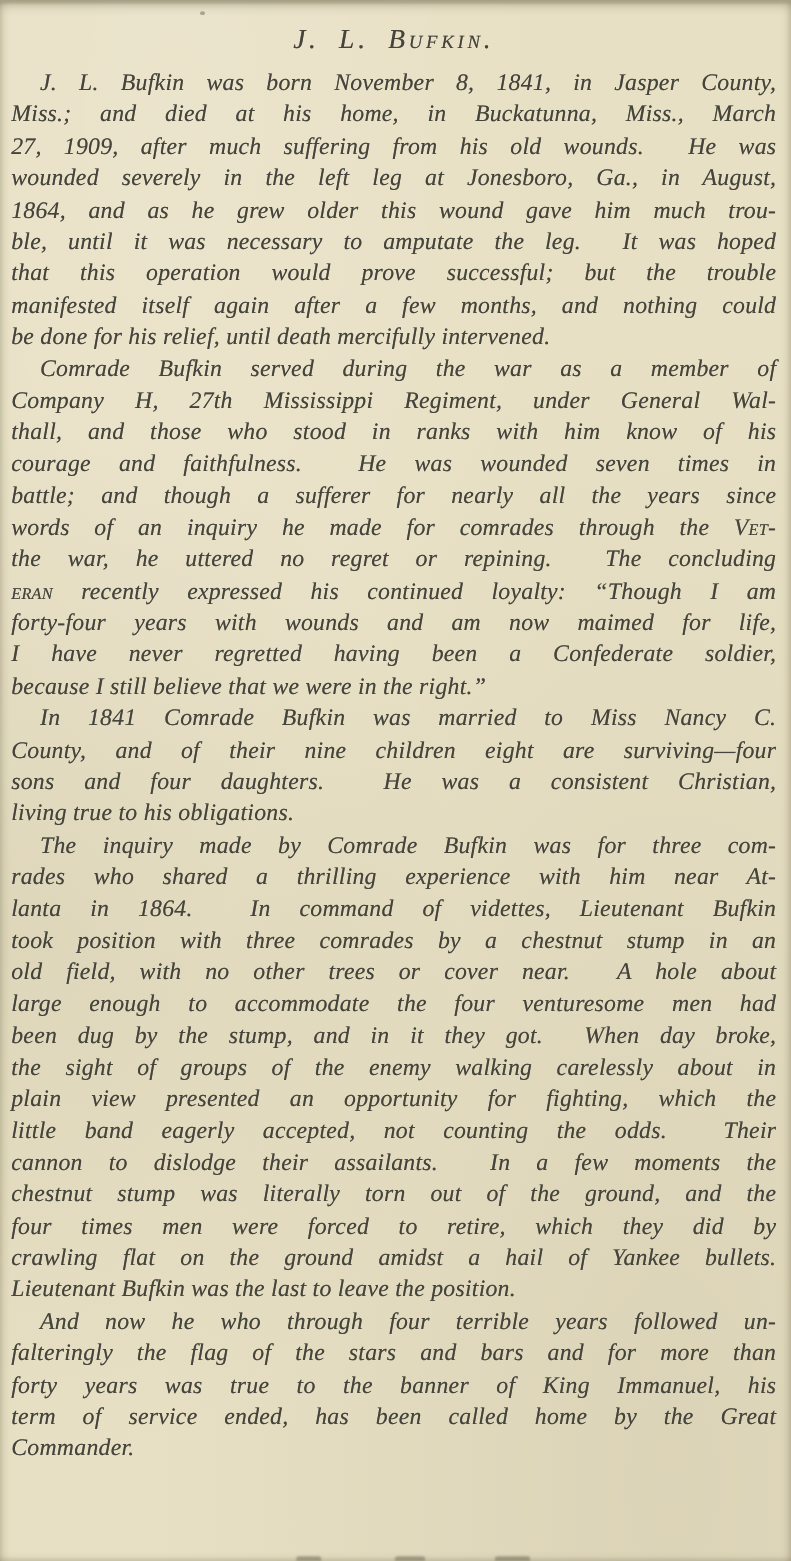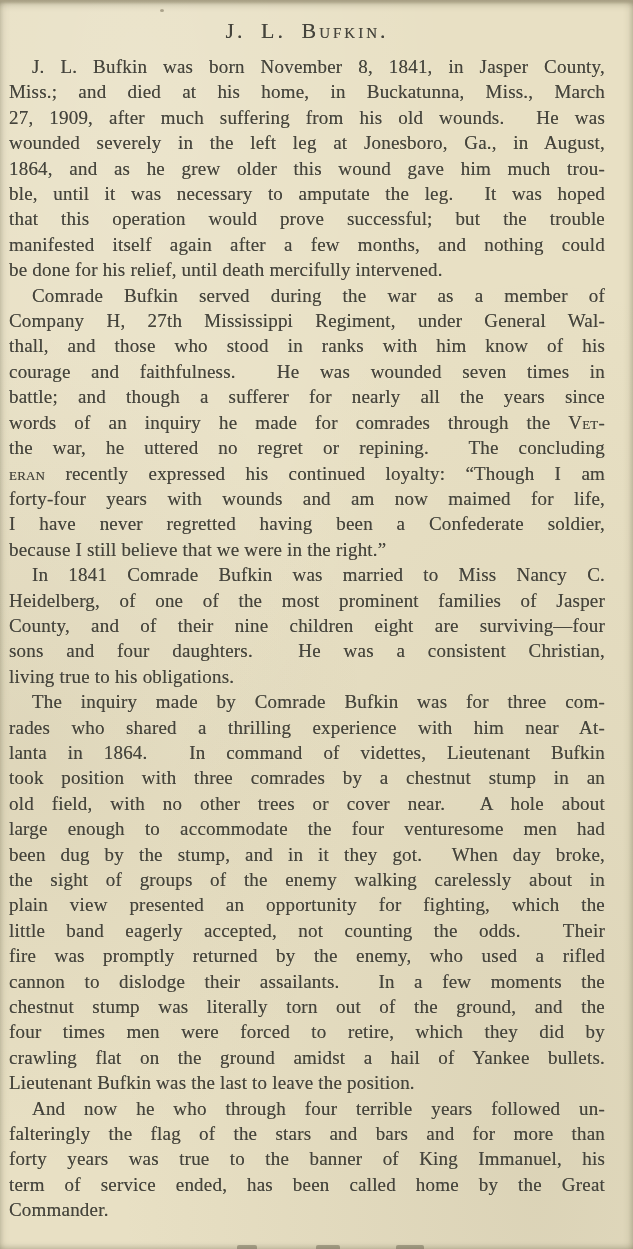--- a/index.html
+++ b/index.html
@@ -26,22 +26,23 @@
   .edge-top {
     position: absolute; top: 0; left: 0; right: 0; height: 4px;
     background: linear-gradient(#a89f84, rgba(168,159,132,0));
   }
   .speck {
     position: absolute; top: 9px; left: 160px; width: 4px; height: 3px;
     background: rgba(120,112,88,0.55); border-radius: 50%; filter: blur(0.5px);
   }
   .content {
     position: relative;
-    padding: 13px 28px 0 9px;
+    padding: 13px 12px 0 9px;
     box-sizing: border-box;
+    font-style: italic;
   }
   .title {
     text-align: center;
     font-variant: small-caps;
     font-size: 22px;
     line-height: 26px;
     letter-spacing: 3px;
     word-spacing: 7px;
     margin: 5px 0 10px 0;
     text-shadow: 0 0 0.5px rgba(69,68,60,0.65);
@@ -102,37 +103,35 @@
           <div class="line">battle; and though a sufferer for nearly all the years since</div>
           <div class="line"><span>words of an inquiry he made for comrades through the </span><span class="smallcaps">Vet-</span></div>
           <div class="line">the war, he uttered no regret or repining.&nbsp; The concluding</div>
           <div class="line"><span class="smallcaps">eran</span><span> recently expressed his continued loyalty: “Though I am</span></div>
           <div class="line">forty-four years with wounds and am now maimed for life,</div>
           <div class="line">I have never regretted having been a Confederate soldier,</div>
           <div class="line plast">because I still believe that we were in the right.”</div>
         </div>
         <div class="paragraph">
           <div class="line indent">In 1841 Comrade Bufkin was married to Miss Nancy C.</div>
-          <div class="line">Heidelberg, of one of the most prominent families of Jasper</div>
           <div class="line">County, and of their nine children eight are surviving—four</div>
           <div class="line">sons and four daughters.&nbsp; He was a consistent Christian,</div>
           <div class="line plast">living true to his obligations.</div>
         </div>
         <div class="paragraph">
           <div class="line indent">The inquiry made by Comrade Bufkin was for three com-</div>
           <div class="line">rades who shared a thrilling experience with him near At-</div>
           <div class="line">lanta in 1864.&nbsp; In command of videttes, Lieutenant Bufkin</div>
           <div class="line">took position with three comrades by a chestnut stump in an</div>
           <div class="line">old field, with no other trees or cover near.&nbsp; A hole about</div>
           <div class="line">large enough to accommodate the four venturesome men had</div>
           <div class="line">been dug by the stump, and in it they got.&nbsp; When day broke,</div>
           <div class="line">the sight of groups of the enemy walking carelessly about in</div>
           <div class="line">plain view presented an opportunity for fighting, which the</div>
           <div class="line">little band eagerly accepted, not counting the odds.&nbsp; Their</div>
-          <div class="line">fire was promptly returned by the enemy, who used a rifled</div>
           <div class="line">cannon to dislodge their assailants.&nbsp; In a few moments the</div>
           <div class="line">chestnut stump was literally torn out of the ground, and the</div>
           <div class="line">four times men were forced to retire, which they did by</div>
           <div class="line">crawling flat on the ground amidst a hail of Yankee bullets.</div>
           <div class="line plast">Lieutenant Bufkin was the last to leave the position.</div>
         </div>
         <div class="paragraph">
           <div class="line indent">And now he who through four terrible years followed un-</div>
           <div class="line">falteringly the flag of the stars and bars and for more than</div>
           <div class="line">forty years was true to the banner of King Immanuel, his</div>

